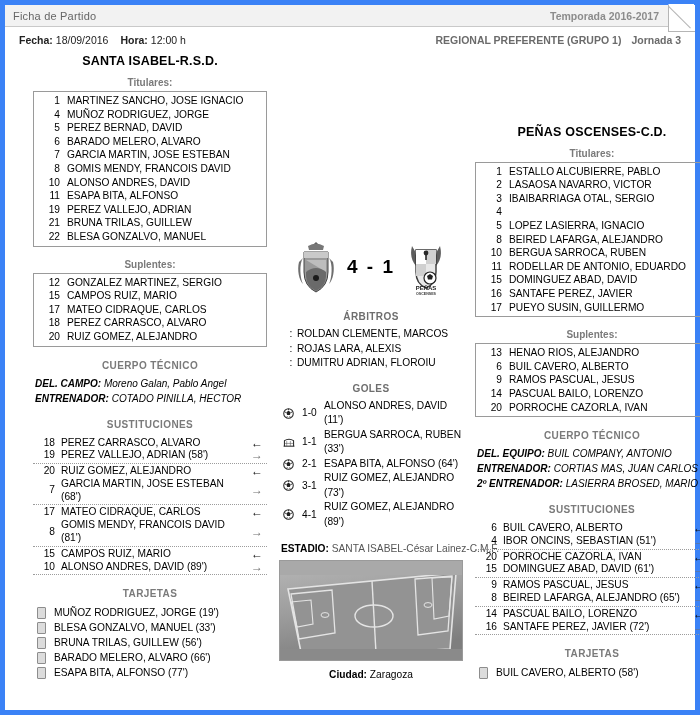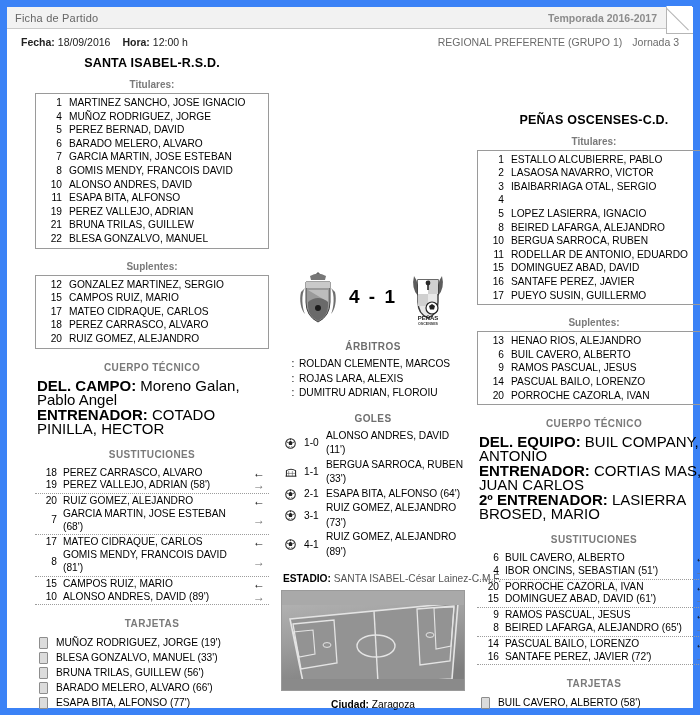--- a/index.html
+++ b/index.html
@@ -9,21 +9,21 @@
   body {
     width: 700px; height: 715px;
     font-family: "Liberation Sans", sans-serif;
     color: #000;
     overflow: hidden;
   }
   .sheet {
     position: relative;
     width: 700px; height: 715px;
     box-sizing: border-box;
-    border: 7px solid #3b82f6;
+    border: 5px solid #3b82f6;
     background: #fff;
   }
   
   .topbar {
     position: relative;
     height: 22px;
     background: #f2f2f2;
     border-bottom: 1px solid #c9c9c9;
     display: flex;
     align-items: center;
@@ -80,21 +80,21 @@
     display: flex;
     justify-content: space-between;
     padding: 7px 14px 0 14px;
     font-size: 10.5px;
   }
   .meta-left { color: #222; }
   .meta-left .lbl { font-weight: bold; }
   .meta-left .val { margin: 0 12px 0 3px; }
   .meta-right {
     color: #6b6b6b;
-    font-weight: normal;
+    font-weight: bold;
     font-size: 10.5px;
     text-align: right;
   }
   .meta-right .jornada { margin-left: 10px; }
 
   
   .cols {
     display: flex;
     align-items: flex-end;
     padding: 0 22px;
@@ -139,24 +139,25 @@
 
   .block-title {
     text-align: center;
     font-size: 10px;
     font-weight: bold;
     color: #7a7a7a;
     letter-spacing: .4px;
     margin: 13px 0 6px 0;
   }
   .staff {
-    font-size: 15px;
+    font-size: 10px;
     line-height: 14px;
     padding: 0 8px;
     margin-bottom: 1px;
+    font-style: italic;
   }
   .staff b { font-weight: bold; }
   .staff .sv { font-weight: normal; }
 
   
   .subs { margin: 2px 6px 0 6px; }
   .subpair { border-bottom: 1px dotted #9c9c9c; padding: 1px 0; }
   .subpair:first-child { border-top: none; }
   .subrow {
     display: flex;

